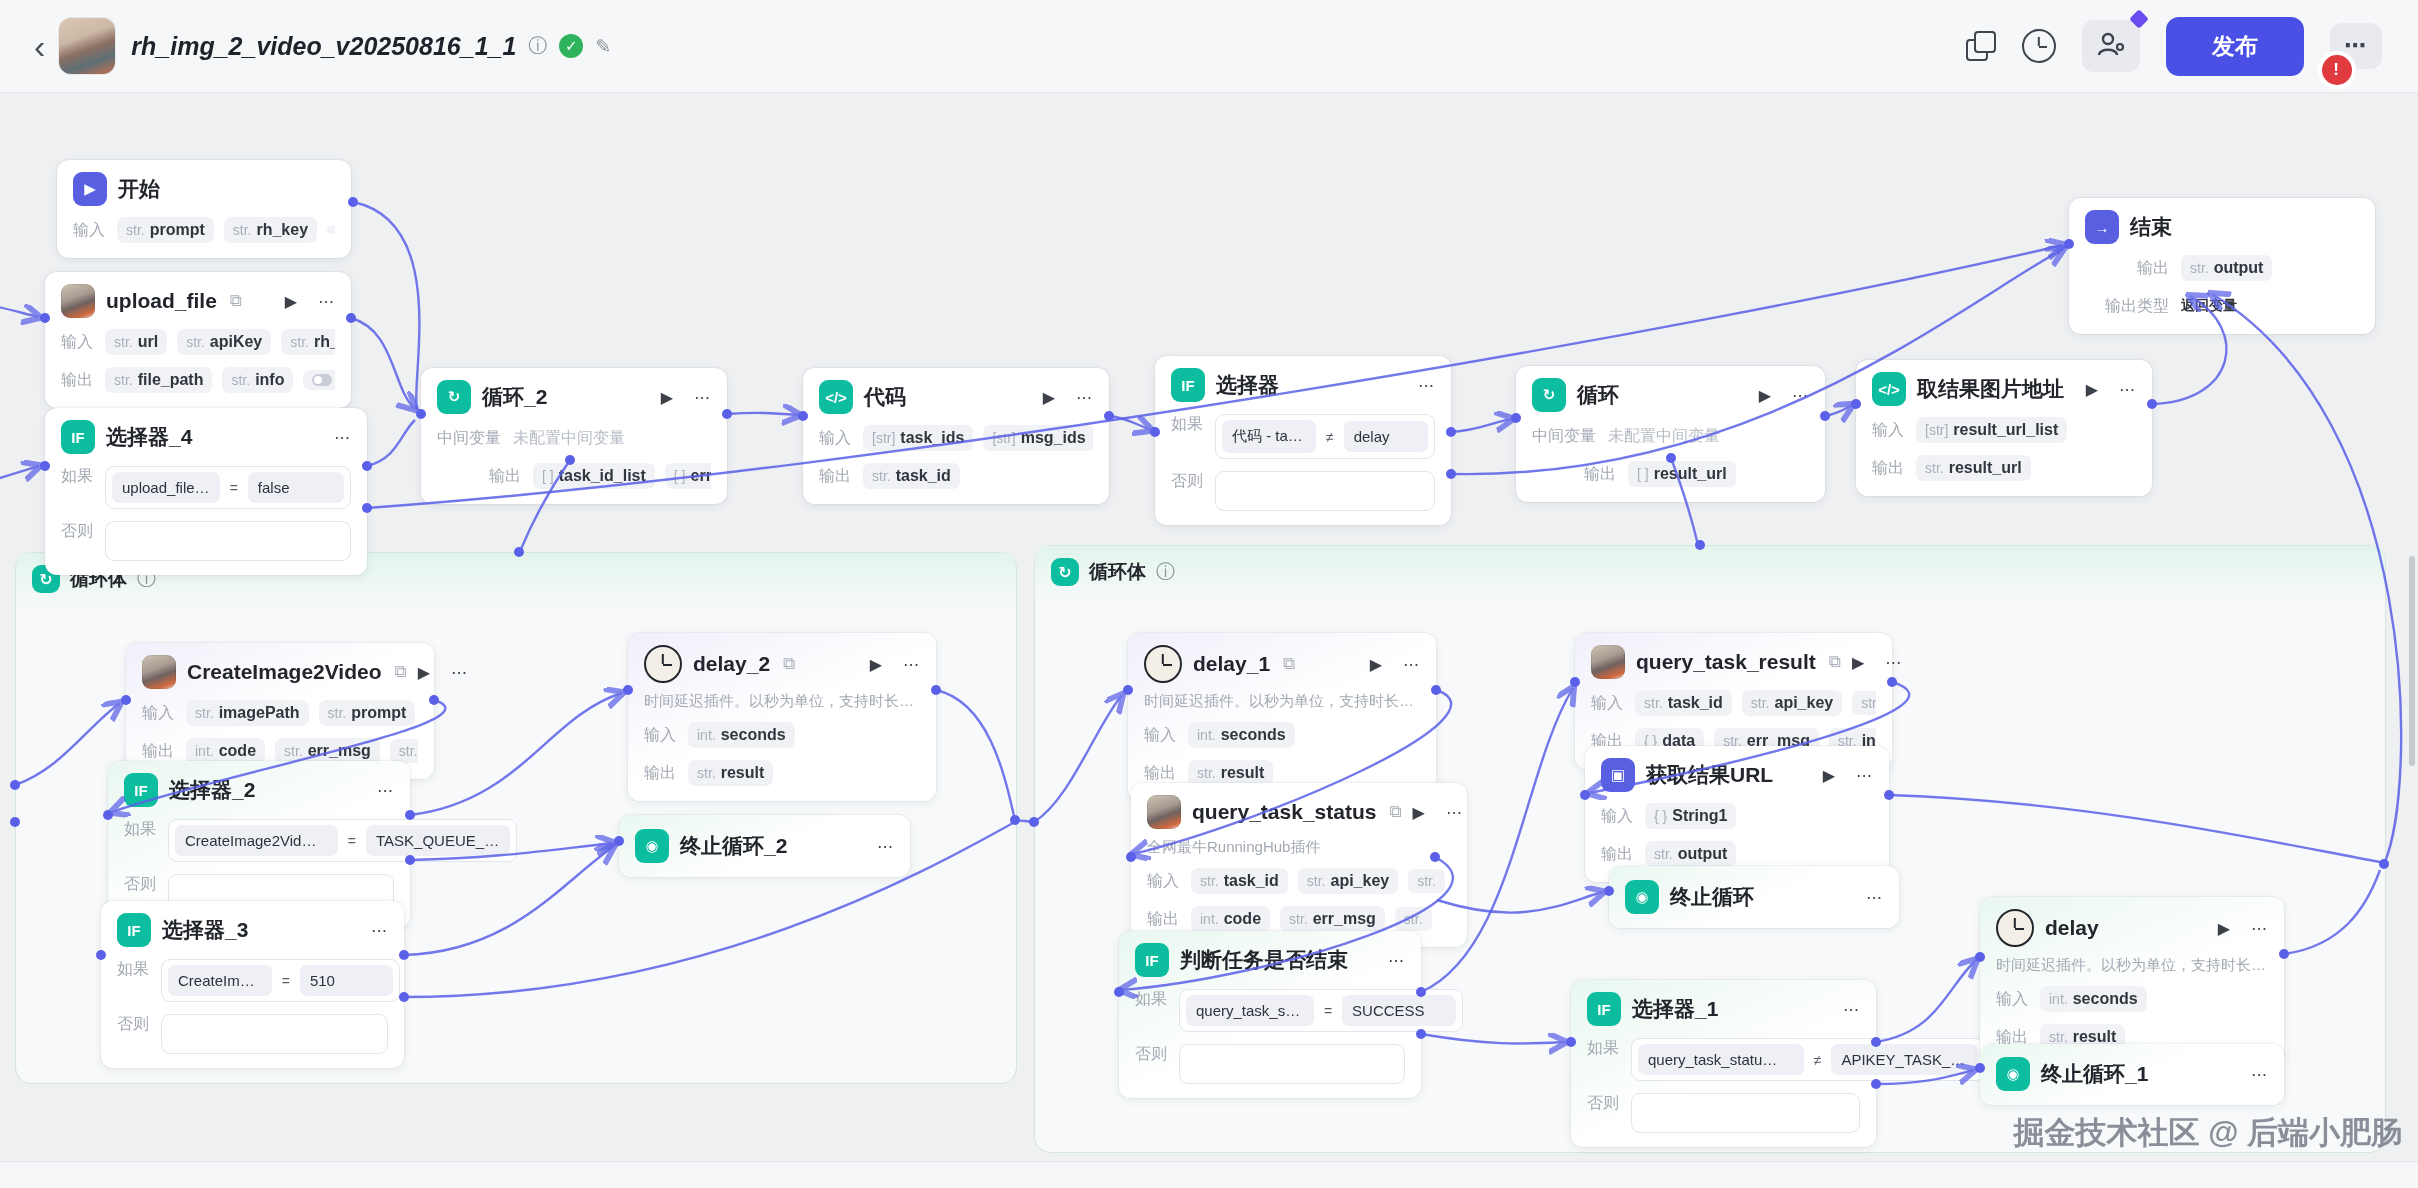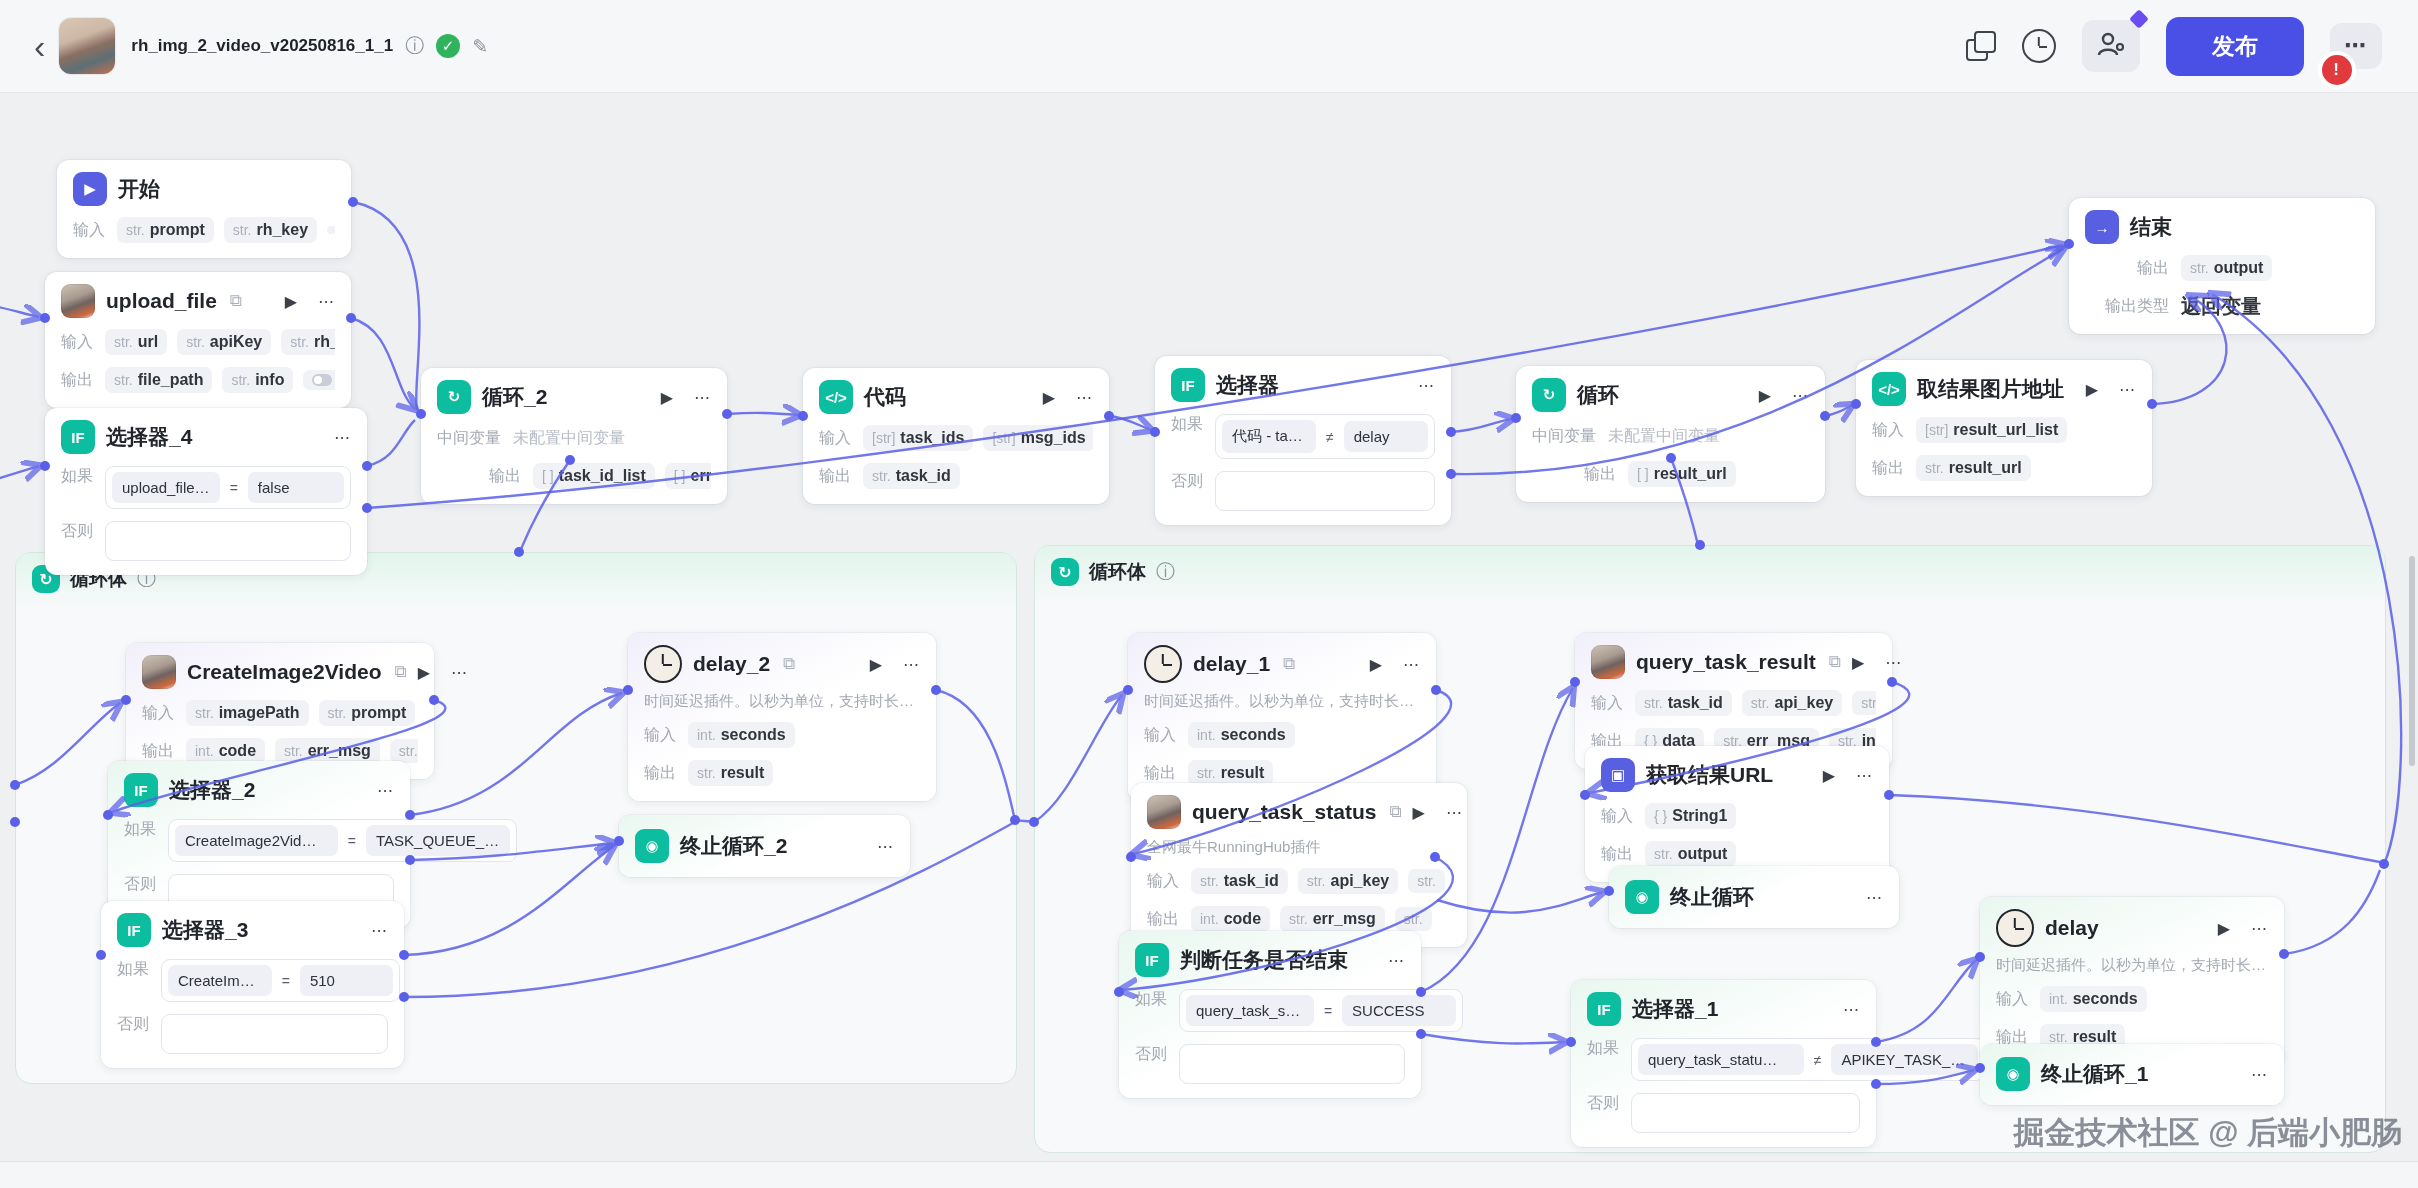--- a/index.html
+++ b/index.html
@@ -7,21 +7,21 @@
        font-family:"Liberation Sans","DejaVu Sans",sans-serif;position:relative;}
   
   #topbar{position:absolute;left:0;top:0;width:2418px;height:92px;background:#f6f7f9;
           border-bottom:1px solid #e6e7eb;z-index:10;display:flex;align-items:center;}
   .backbtn{font-size:34px;color:#4a4f58;margin:0 14px 0 34px;cursor:pointer;line-height:1;}
   .wf-avatar{width:56px;height:56px;border-radius:12px;flex:none;
      background:linear-gradient(160deg,#d9c7b4 0%,#cdb8a6 35%,#8a6f63 55%,#5d6f75 75%,#c96f4e 100%);
      box-shadow:0 0 0 1px rgba(0,0,0,.06);}
   .wf-meta{margin-left:16px;}
   .wf-titlerow{display:flex;align-items:center;gap:12px;}
-  .wf-title{font-size:17px;font-weight:700;color:#1e222a;}
+  .wf-title{font-size:25px;font-weight:700;color:#1e222a;font-style:italic;}
   .mini-ic{font-size:19px;color:#8b919c;}
   .check-ic{width:24px;height:24px;border-radius:50%;background:#2fb35c;color:#fff;font-size:15px;
             display:flex;align-items:center;justify-content:center;font-weight:700;}
   .badgerow{display:flex;gap:12px;margin-top:7px;}
   .graybadge{background:#e7e9ed;border-radius:6px;color:#3c414a;font-size:17px;padding:4px 10px;}
   #topbar .right{margin-left:auto;display:flex;align-items:center;gap:26px;margin-right:36px;}
   .hicon{width:30px;height:30px;position:relative;color:#3e434c;}
   .copy-ic{position:relative;}
   .copy-ic .sq{position:absolute;width:18px;height:18px;border:2.4px solid #3e434c;border-radius:4px;}
   .copy-ic .sq.a{left:0;top:8px;}
@@ -72,21 +72,21 @@
   .rl{color:#a3a9b3;font-size:16px;flex:none;}
   .rl.w84{width:84px;text-align:right;}
   .pills{display:flex;gap:10px;align-items:center;min-width:0;overflow:hidden;}
   .pill{display:inline-flex;align-items:center;gap:5px;background:#f1f2f6;border-radius:7px;
         padding:4px 9px;font-size:16px;color:#31353d;font-weight:600;white-space:nowrap;}
   .ptype{color:#a9afba;font-weight:500;font-size:14px;}
   .tgl{width:20px;height:12px;border-radius:7px;background:#c8cdd6;position:relative;display:inline-block;}
   .tgl::after{content:"";position:absolute;left:2px;top:2px;width:8px;height:8px;border-radius:50%;background:#fff;}
   .desc{color:#a3a9b3;font-size:15px;margin-top:9px;white-space:nowrap;overflow:hidden;text-overflow:ellipsis;}
   .dim{color:#b6bcc6;font-size:16px;}
-  .val{color:#31353d;font-size:20px;font-weight:600;}
+  .val{color:#31353d;font-size:14px;font-weight:600;}
   .crow{display:flex;align-items:stretch;gap:12px;margin-top:12px;}
   .cbox{flex:1;border:1px solid #e2e5ec;border-radius:9px;background:#fff;display:flex;align-items:center;
         gap:10px;padding:5px 6px;min-height:40px;box-sizing:border-box;}
   .cpill{background:#eef0f5;border-radius:7px;padding:7px 10px;font-size:15px;color:#2e323a;
          white-space:nowrap;overflow:hidden;text-overflow:ellipsis;}
   .cpill.lhs{flex:1.15;}
   .cpill.rhs{flex:1;}
   .cop{color:#565b64;font-size:14px;flex:none;}
   
   #watermark{position:absolute;right:16px;bottom:34px;z-index:6;font-size:31px;font-weight:700;

